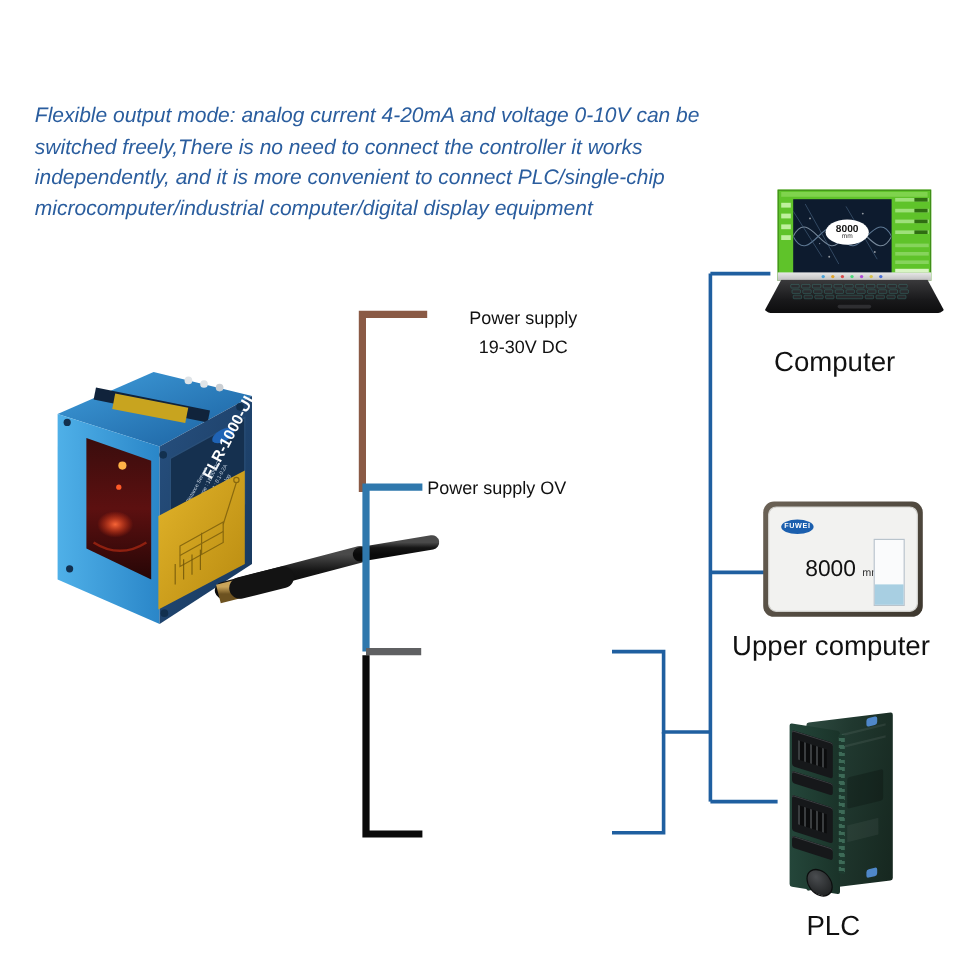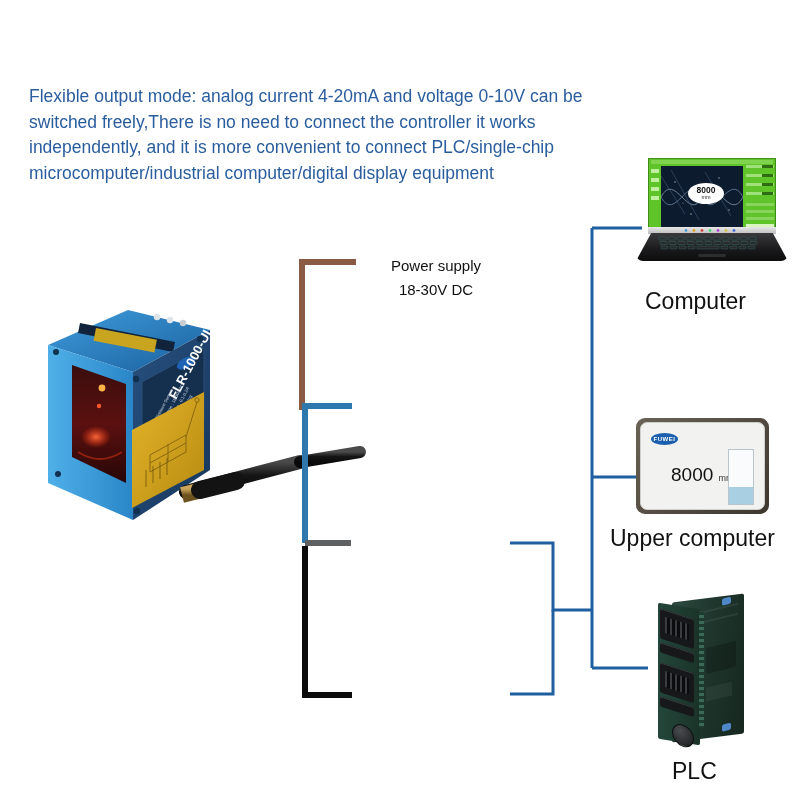--- a/index.html
+++ b/index.html
@@ -6,21 +6,21 @@
   body{width:800px;height:800px;position:relative;overflow:hidden;
        font-family:"Liberation Sans","DejaVu Sans",sans-serif;}
 
   #stage{position:absolute;left:0;top:0;width:800px;height:800px;background:#fff;}
 
   
   #title{position:absolute;left:28px;top:14px;width:640px;
          font-size:42px;font-weight:bold;letter-spacing:-0.5px;
          color:#2a5d9e;line-height:1.1;white-space:nowrap;}
   #subtitle{position:absolute;left:29px;top:84px;width:600px;
-            font-size:17.5px;line-height:25.5px;color:#2a5d9e;}
+            font-size:17.5px;line-height:25.5px;color:#2a5d9e;font-style:italic;}
 
   
   #art{position:absolute;left:0;top:0;width:800px;height:800px;}
 
   
   .wlab{position:absolute;font-size:15px;color:#111;white-space:nowrap;
         line-height:24px;}
   #lab-power{left:361px;top:254px;text-align:center;width:150px;}
   #lab-0v{left:356px;top:396px;}
   #lab-neg{left:355px;top:533px;}
@@ -218,22 +218,23 @@
       <path d="M592,668 L648,668"></path>
 
       <path d="M510,543 L553,543 L553,610 L592,610"></path>
 
       <path d="M510,694 L553,694 L553,610"></path>
     </g>
   </svg>
 
   <div class="wlab" id="lab-power">
     <div>Power supply</div>
-    <div>18-30V DC</div>
-  </div>
+    <div>19-30V DC</div>
+  </div>
+  <div class="wlab" id="lab-0v">Power supply OV</div>
   <div class="wlab" id="lab-av">
   </div>
 
   <div id="laptop">
     <div class="lt-screen">
       <div class="lt-topbar"></div>
       <div class="lt-left">
         <div class="lt-lrow" style="top:0"></div>
         <div class="lt-lrow" style="top:9px"></div>
         <div class="lt-lrow" style="top:18px"></div>

